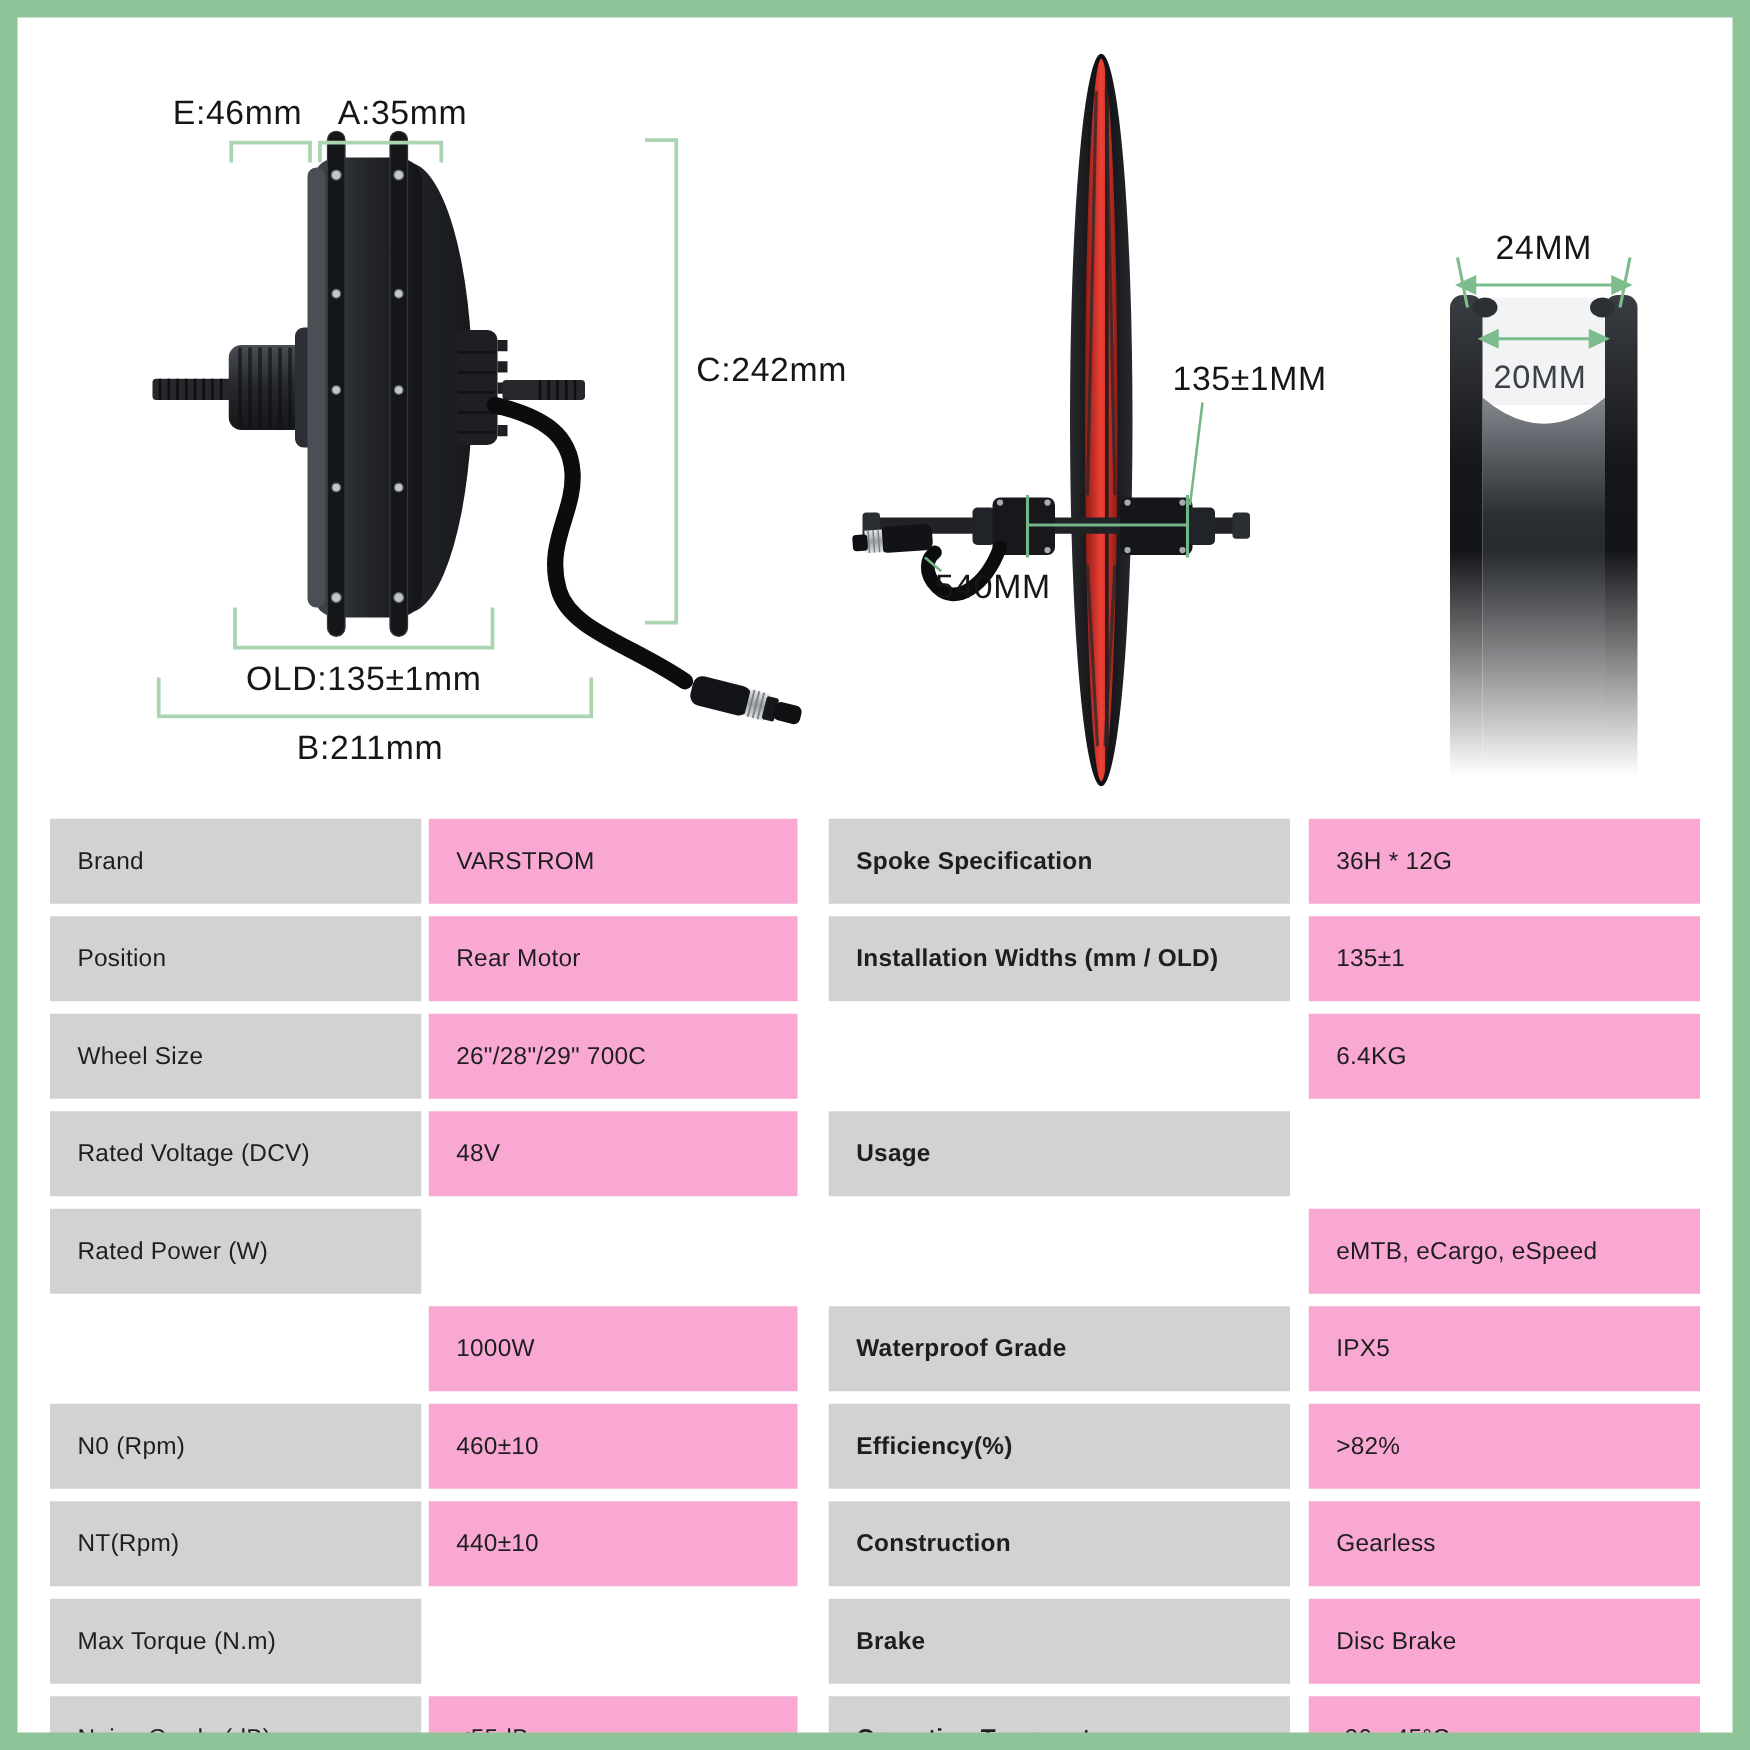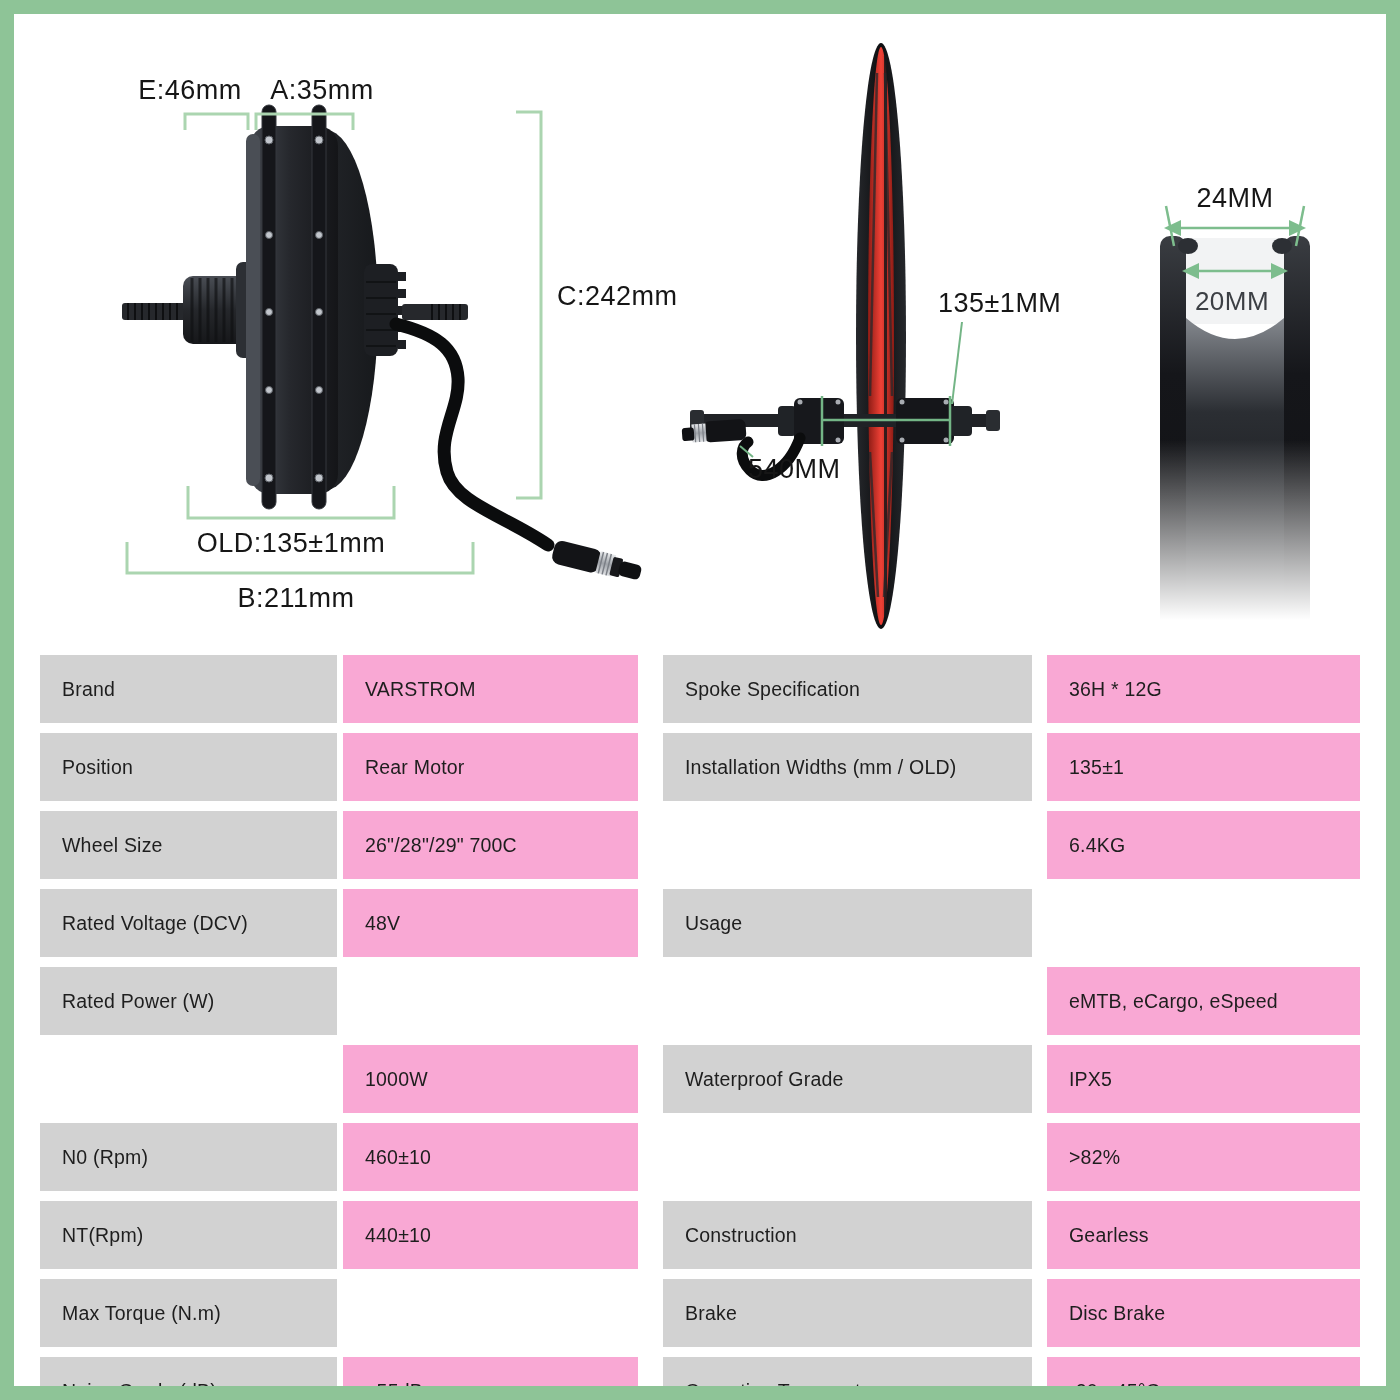--- a/index.html
+++ b/index.html
@@ -18,21 +18,21 @@
   .spec-table{
     position:absolute;left:40px;top:655px;width:1320px;
     display:grid;
     grid-template-columns:297px 6px 295px 25px 369px 15px 313px;
     grid-auto-rows:68px;
     row-gap:10px;
     grid-auto-flow:row;
   }
   .spec-table > .c1{grid-column:1;}
   .spec-table > .c2{grid-column:3;}
-  .spec-table > .c3{grid-column:5;}
+  .spec-table > .c3{grid-column:5;font-weight:bold;}
   .spec-table > .c4{grid-column:7;}
   .cell{
     display:flex;align-items:center;box-sizing:border-box;
     padding-left:22px;font-size:19.5px;color:#1e1e1e;letter-spacing:.2px;
   }
   .cell.lab{background:#d2d2d2;}
   .cell.val{background:#f9a8d4;}
 </style>
 </head>
 <body>
@@ -245,20 +245,21 @@
   <div class="cell lab c3">Usage</div>
   <div class="cell lab c1">Rated Power (W)</div>
 
   <div class="cell val c4">eMTB, eCargo, eSpeed</div>
   <div class="cell val c2">1000W</div>
   <div class="cell lab c3">Waterproof Grade</div>
   <div class="cell val c4">IPX5</div>
 
   <div class="cell lab c1">N0 (Rpm)</div>
   <div class="cell val c2">460±10</div>
+  <div class="cell lab c3">Efficiency(%)</div>
   <div class="cell val c4">&gt;82%</div>
 
   <div class="cell lab c1">NT(Rpm)</div>
   <div class="cell val c2">440±10</div>
   <div class="cell lab c3">Construction</div>
   <div class="cell val c4">Gearless</div>
 
   <div class="cell lab c1">Max Torque (N.m)</div>
   <div class="cell lab c3">Brake</div>
   <div class="cell val c4">Disc Brake</div>

